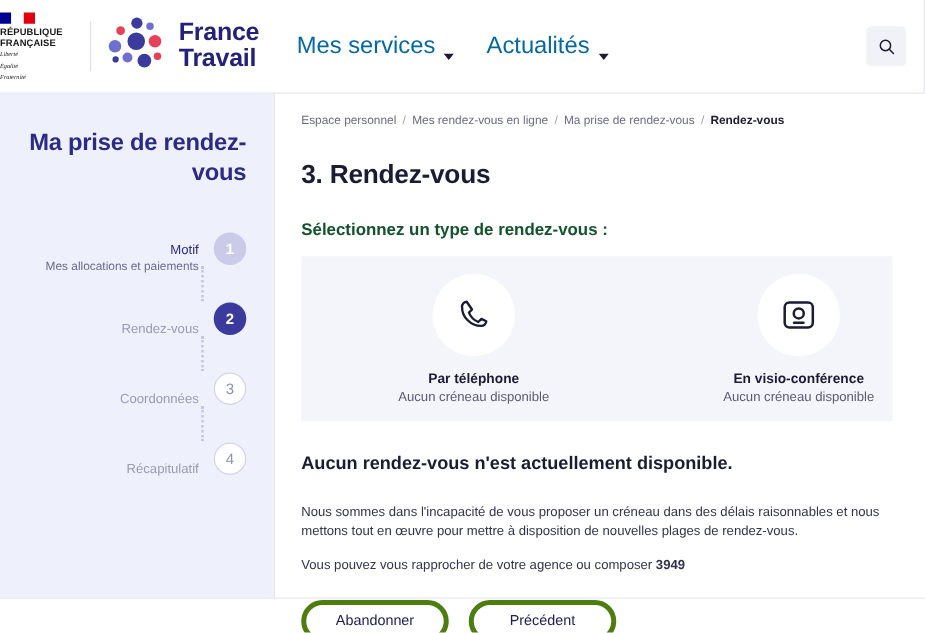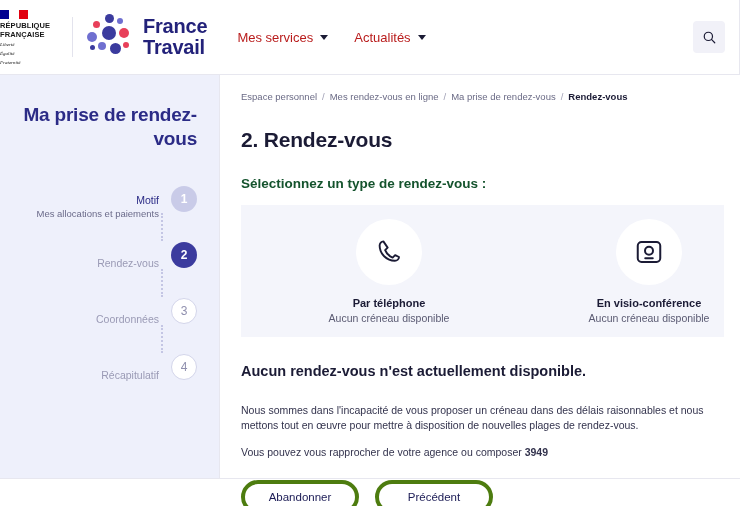--- a/index.html
+++ b/index.html
@@ -41,22 +41,22 @@
   .brand { display: flex; align-items: center; }
   .dots { position: relative; width: 48px; height: 46px; }
   .dots span { position: absolute; border-radius: 50%; display: block; }
   .brand-name {
     margin-left: 8px;
     font-size: 20px; line-height: 21px; font-weight: 700;
     color: #23227a; letter-spacing: -.2px;
   }
   .nav { display: flex; align-items: center; margin-left: 30px; gap: 26px; }
   .nav-item {
-    display: flex; align-items: center; gap: 7px;
-    font-size: 13px; color: #b91c1c; cursor: pointer;
+    display: flex; align-items: flex-end; gap: 7px;
+    font-size: 19px; color: #0369a1; cursor: pointer;
   }
   .caret {
     width: 0; height: 0;
     border-left: 4px solid transparent;
     border-right: 4px solid transparent;
     border-top: 5px solid #1b1b35;
   }
   .header-right {
     position: absolute; right: 0; top: 0; height: 74px;
     display: flex; align-items: center; gap: 0;
@@ -104,21 +104,21 @@
   }
   .bullet.done { background: #c9cbe8; color: #ffffff; }
   .bullet.current { background: #3b3b9e; color: #ffffff; }
   .bullet.todo { background: #ffffff; color: #8f8fae; border: 1px solid #d3d5ea; font-weight: 400; }
   .connector {
     position: absolute; right: 34px; width: 0;
     border-left: 2px dotted #c4c6e4; height: 28px;
   }
 
   
-  .main { flex: 1; padding: 16px 16px 0 22px; position: relative; }
+  .main { flex: 1; padding: 16px 26px 0 22px; position: relative; }
   .breadcrumb {
     font-size: 9.5px; color: #6a6a85; display: flex; gap: 5px; flex-wrap: wrap;
     margin-bottom: 26px;
   }
   .breadcrumb .crumb { cursor: pointer; }
   .breadcrumb .crumb.current { color: #1b1b35; font-weight: 700; cursor: default; }
   .breadcrumb .divider { color: #a0a0b5; }
 
   h1.step-title {
     font-size: 21px; font-weight: 700; color: #1b1b35;
@@ -283,21 +283,21 @@
       <div class="breadcrumb">
         <span class="crumb">Espace personnel</span>
         <span class="divider">/</span>
         <span class="crumb">Mes rendez-vous en ligne</span>
         <span class="divider">/</span>
         <span class="crumb">Ma prise de rendez-vous</span>
         <span class="divider">/</span>
         <span class="crumb current">Rendez-vous</span>
       </div>
 
-      <h1 class="step-title">2. Rendez-vous</h1>
+      <h1 class="step-title">3. Rendez-vous</h1>
 
       <div class="section-q">Sélectionnez un type de rendez-vous :</div>
 
       <div class="cards">
 
         <div class="card">
           <div class="card-circle">
             <svg width="30" height="30" viewBox="0 0 24 24">
               <path d="M7.5 3.5c-1.6 0-3 1.5-3 3.3 0 6.6 5.6 12.2 12.2 12.2 1.8 0 3.3-1.4 3.3-3l-3.1-1.5-2 2c-2.4-1-5-3.6-6-6l2-2z" fill="none" stroke="#1b1b35" stroke-width="1.5" stroke-linejoin="round"></path>
             </svg>

